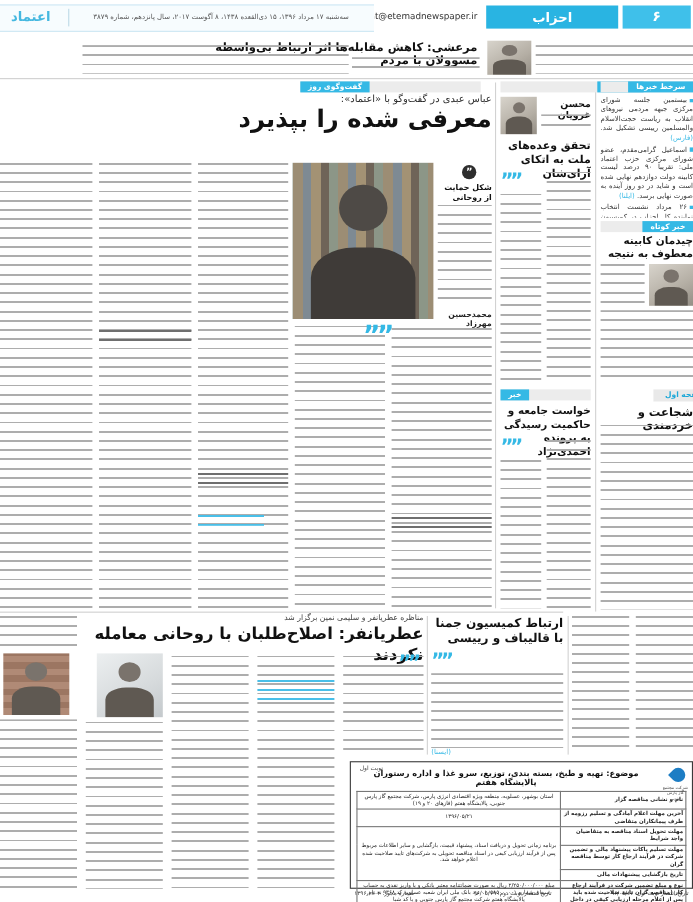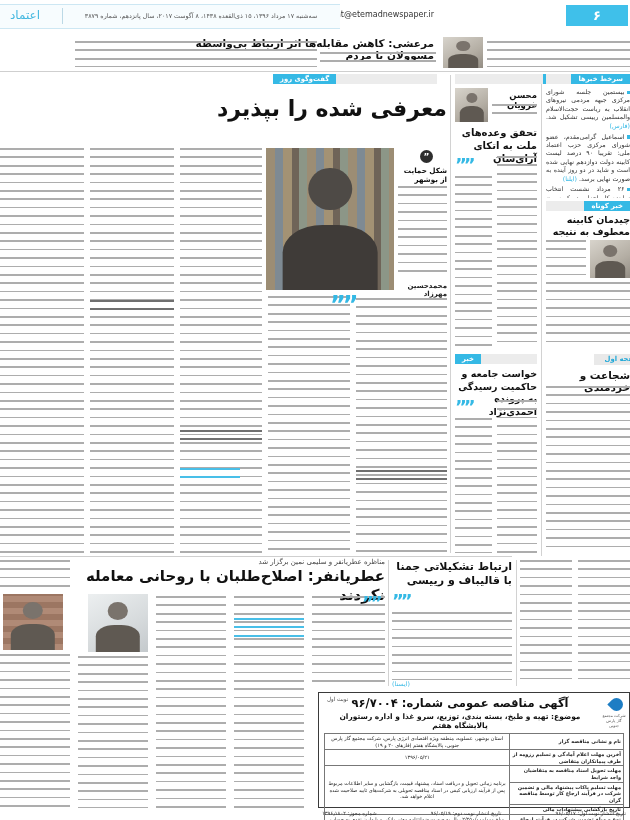--- a/index.html
+++ b/index.html
@@ -8,21 +8,21 @@
   .abs{position:absolute;}
   .vr{position:absolute;width:1px;background:#d2d2d2;}
   .hrline{position:absolute;height:1px;background:#cfcfcf;}
 
   
   .numbox{background:#3fc0ea;color:#fff;font-weight:bold;text-align:center;}
   .secbox{background:#29b4e2;color:#fff;font-weight:bold;text-align:center;}
   .email{font-size:8px;color:#333;direction:ltr;font-family:"DejaVu Sans",sans-serif;}
   .datestrip{border-top:1px solid #cde7f3;border-bottom:1px solid #cde7f3;background:#f7fcfe;}
   .dateline{font-size:6.3px;color:#555;line-height:21px;white-space:nowrap;}
-  .brand{color:#45b8e0;font-weight:normal;font-size:12px;line-height:21px;}
+  .brand{color:#45b8e0;font-weight:bold;font-size:12px;line-height:21px;}
 
   
   .bar{position:absolute;height:10px;background:#ececec;}
   .bar .tag{position:absolute;left:0;top:0;height:10px;background:#35b9e5;color:#fff;
             font-size:6.8px;line-height:10.5px;padding:0 7px;font-weight:bold;white-space:nowrap;}
   .contlabel{position:absolute;height:11px;background:#e9e9e9;color:#1ea8d8;font-size:6.8px;
              line-height:11px;text-align:center;font-weight:bold;}
 
   
   .kicker{font-size:9px;color:#2b2b2b;text-align:right;}
@@ -67,20 +67,21 @@
   .adtable td.lbl{font-weight:bold;width:38%;text-align:right;}
   .adtable td.val{text-align:center;}
   .ad-footer{font-size:5.2px;color:#333;display:flex;justify-content:space-between;}
 </style>
 </head>
 <body>
 
 <div id="paper">
 
   <div class="abs numbox" style="right:2px;top:5px;width:62px;height:21px;font-size:13px;line-height:21px;">۶</div>
+  <div class="abs secbox" style="right:68px;top:5px;width:120px;height:21px;font-size:12px;line-height:22px;">احزاب</div>
   <div class="abs email" style="right:196px;top:10px;">siasat@etemadnewspaper.ir</div>
   <div class="abs datestrip" style="left:0;top:4px;width:340px;height:23px;">
     <div class="abs brand" style="left:10px;top:0;">اعتماد</div>
     <div class="abs" style="left:62px;top:3px;width:1px;height:16px;background:#bcd9e6;"></div>
     <div class="abs dateline" style="left:70px;top:0;width:262px;text-align:center;">سه‌شنبه ۱۷ مرداد ۱۳۹۶، ۱۵ ذی‌القعده ۱۴۳۸، ۸ آگوست ۲۰۱۷، سال پانزدهم، شماره ۳۸۷۹</div>
   </div>
 
   <div class="abs h-sec" style="right:196px;top:37px;width:240px;font-size:10.5px;line-height:12px;">مرعشی: کاهش مقابله‌ها اثر ارتباط بی‌واسطه مسوولان با مردم</div>
   <div class="ph abs" style="right:147px;top:37px;width:40px;height:31px;"></div>
   <div class="abs gk" style="right:0;top:41px;width:143px;height:26px;"></div>
@@ -90,28 +91,29 @@
 
   <div class="vr" style="left:450px;top:75px;height:478px;"></div>
   <div class="vr" style="left:541px;top:75px;height:481px;"></div>
   <div class="vr" style="left:516px;top:560px;height:126px;"></div>
   <div class="vr" style="left:388px;top:560px;height:126px;"></div>
   <div class="hrline" style="left:0;top:556px;width:512px;"></div>
 
   <div class="bar" style="left:273px;top:74px;width:164px;">
     <span class="tag">گفت‌وگوی روز</span>
   </div>
+  <div class="abs kicker" style="right:183px;top:86px;width:264px;">عباس عبدی در گفت‌وگو با «اعتماد»:</div>
   <div class="abs h-main" style="right:183px;top:96px;width:264px;">
     <div>معرفی شده را بپذیرد</div>
   </div>
 
   <div class="ph ph-books abs" style="left:266px;top:148px;width:128px;height:142px;"></div>
 
   <span class="mini-icon" style="left:420px;top:150px;">”</span>
-  <div class="abs h-sec" style="left:398px;top:166px;width:49px;font-size:7.2px;line-height:9px;">شکل حمایت از بوشهر</div>
+  <div class="abs h-sec" style="left:398px;top:166px;width:49px;font-size:7.2px;line-height:9px;">شکل حمایت از روحانی</div>
   <div class="abs gk" style="left:398px;top:186px;width:49px;height:92px;"></div>
   <div class="abs byline" style="left:398px;top:282px;width:49px;">محمدحسین مهرزاد</div>
 
   <div class="abs gk" style="left:0;top:148px;width:84px;height:405px;"></div>
   <div class="abs gk" style="left:90px;top:148px;width:84px;height:405px;"></div>
   <div class="abs gk-d" style="left:90px;top:300px;width:84px;height:13px;"></div>
   <div class="abs gk" style="left:180px;top:148px;width:82px;height:405px;"></div>
   <div class="abs gk-d" style="left:180px;top:430px;width:82px;height:13px;"></div>
   <div class="abs gk-c" style="left:180px;top:468px;width:60px;height:10px;"></div>
   <div class="abs gk" style="left:268px;top:296px;width:82px;height:257px;"></div>
@@ -172,32 +174,31 @@
   <div class="ph ph-light abs" style="left:88px;top:594px;width:60px;height:58px;"></div>
   <div class="abs gk" style="left:78px;top:656px;width:70px;height:152px;"></div>
 
   <div class="abs gk" style="left:156px;top:596px;width:70px;height:212px;"></div>
   <div class="abs gk" style="left:234px;top:596px;width:70px;height:212px;"></div>
   <div class="abs gk-c" style="left:234px;top:618px;width:70px;height:24px;"></div>
   <div class="abs gk" style="left:312px;top:596px;width:73px;height:88px;"></div>
   <span class="quote" style="left:362px;top:594px;font-size:18px;">””</span>
 
   <div class="abs h-sec" style="left:392px;top:560px;width:120px;font-size:11px;line-height:14px;">
-    <div>ارتباط تشکیلاتی جمنا</div>
+    <div>ارتباط کمیسیون جمنا</div>
     <div>با قالیباف و رییسی</div>
   </div>
   <span class="quote" style="left:392px;top:592px;font-size:18px;">””</span>
   <div class="abs gk" style="left:392px;top:612px;width:120px;height:68px;"></div>
   <div class="abs srcnote" style="left:392px;top:680px;">(ایسنا)</div>
 
   <div class="adbox" style="left:318px;top:692px;width:312px;height:116px;">
     <div class="ad-note">نوبت اول</div>
     <div class="drop"></div>
     <div class="droptext">شرکت مجتمع گاز پارس جنوبی</div>
-    <div class="ad-title" style="margin-right:28px;">آگهی مناقصه عمومی شماره: ۹۶/۷۰۰۴</div>
     <div class="ad-subject" style="margin-right:28px;">موضوع: تهیه و طبخ، بسته بندی، توزیع، سرو غذا و اداره رستوران پالایشگاه هفتم</div>
     <table class="adtable">
       <tbody>
           <tr>
         <td class="lbl">نام و نشانی مناقصه گزار</td>
         <td class="val">استان بوشهر، عسلویه، منطقه ویژه اقتصادی انرژی پارس، شرکت مجتمع گاز پارس جنوبی، پالایشگاه هفتم (فازهای ۲۰ و ۱۹)</td>
       </tr>
       <tr>
         <td class="lbl">آخرین مهلت اعلام آمادگی و تسلیم رزومه از طرف پیمانکاران متقاضی</td>
         <td class="val">۱۳۹۶/۰۵/۲۱</td>

